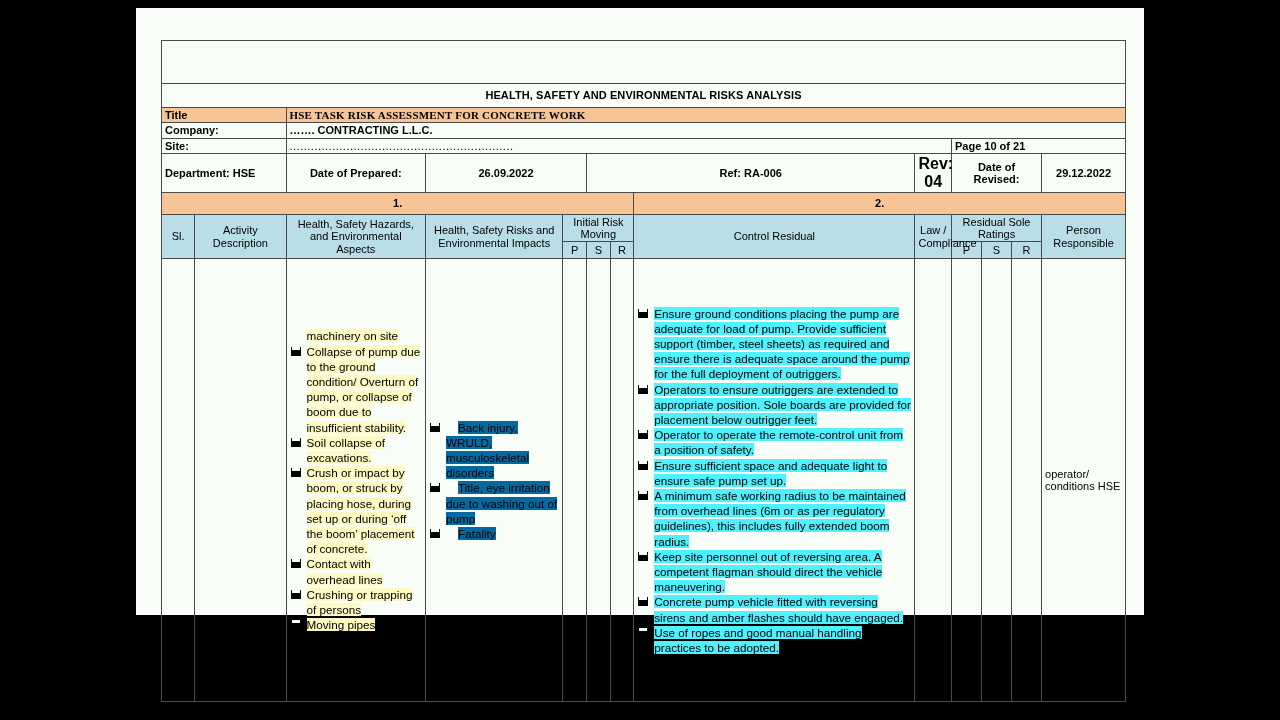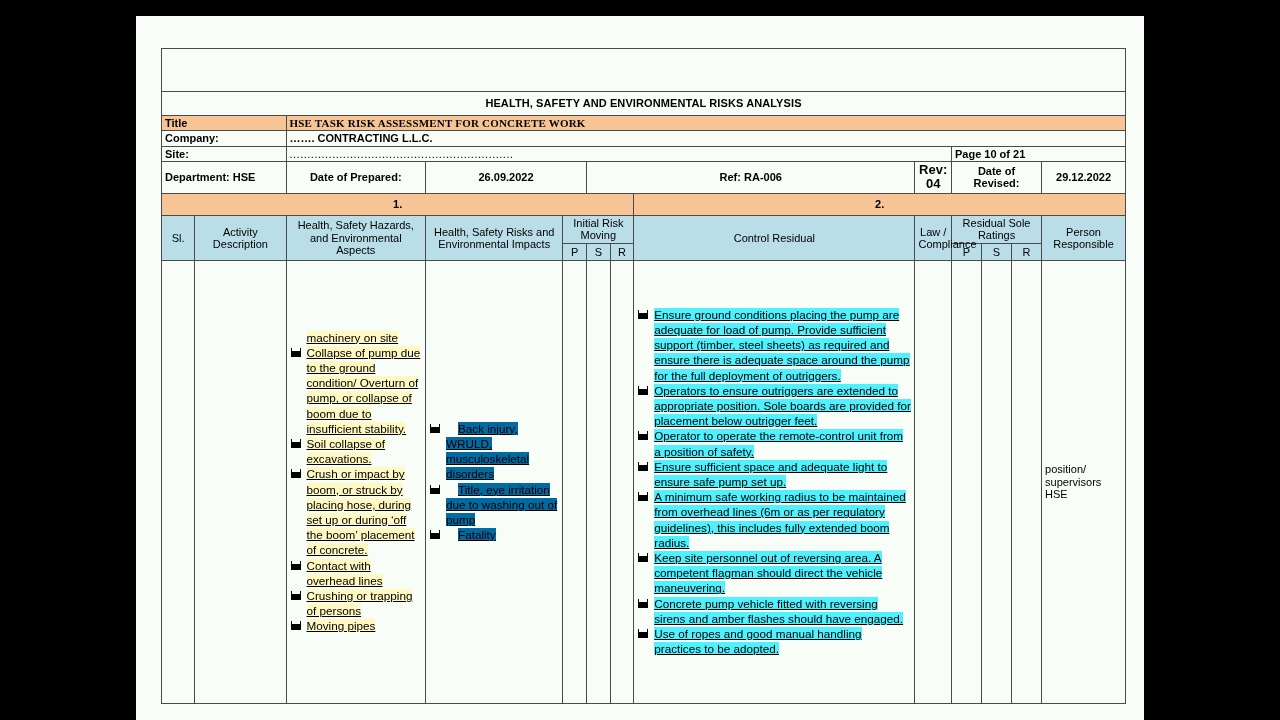--- a/index.html
+++ b/index.html
@@ -1,21 +1,21 @@
 <!DOCTYPE html>
 <html><head>
 <meta charset="utf-8">
 <style>
   html,body{margin:0;padding:0;}
   body{
     width:1280px;height:720px;background:#000;overflow:hidden;
     font-family:"Liberation Sans", sans-serif;
   }
   #page{
-    position:absolute;left:136px;top:16px;width:1008px;height:704px;
+    position:absolute;left:136px;top:8px;width:1008px;height:607px;
     background:#f9fdf8;
   }
   table.doc{
     position:absolute;left:25px;top:32px;width:965px;
     border-collapse:collapse;
     table-layout:fixed;
   }
   table.doc td{
     border:1px solid #4a4a4a;
     padding:1px 3px;
@@ -36,21 +36,21 @@
     font-family:"Liberation Serif", serif;font-weight:bold;font-size:13px;
     padding-left:8px;letter-spacing:.2px;
   }
   .val{padding-left:8px;font-weight:bold;font-size:11.5px;}
   .ctr{text-align:center;font-weight:bold;font-size:11.5px;}
   .dots{padding-left:8px;font-size:11.5px;letter-spacing:.5px;}
   .sec-num{text-align:center;font-weight:bold;font-size:12px;height:19px;}
   .colhead{text-align:center;font-size:10px;line-height:1.15;padding:2px 1px;}
   .psr{text-align:center;font-size:10.5px;height:14px;padding:0;}
   .body-cell{vertical-align:top;padding:3px 2px 3px 3px;height:440px;}
-  ul.marks{list-style:none;margin:0;padding:0;text-decoration:underline;}
+  ul.marks{list-style:none;margin:0;padding:0;}
   ul.marks li{
     position:relative;padding-left:17px;margin:0 0 0 0;
     font-size:11.7px;line-height:15.2px;
   }
   ul.marks li .bullet{
     position:absolute;left:1px;top:3px;width:10px;height:9px;
     background:#000;
   }
   ul.marks li .bullet:after{
     content:"";position:absolute;left:1px;top:0px;width:8px;height:3px;
@@ -106,21 +106,21 @@
       <td colspan="2" class="lbl">Site:</td>
       <td colspan="7" class="dots">...............................................................</td>
       <td colspan="4" class="val">Page 10 of 21</td>
     </tr>
 
     <tr>
       <td colspan="2" class="lbl">Department: HSE</td>
       <td class="ctr">Date of Prepared:</td>
       <td colspan="2" class="ctr">26.09.2022</td>
       <td colspan="3" class="ctr">Ref: RA-006</td>
-      <td class="ctr" style="font-size:13px">Rev: 04</td>
+      <td class="ctr" style="font-size:16px">Rev: 04</td>
       <td colspan="3" class="ctr">Date of Revised:</td>
       <td class="ctr">29.12.2022</td>
     </tr>
 
     <tr>
       <td colspan="7" class="peach sec-num">1.</td>
       <td colspan="6" class="peach sec-num">2.</td>
     </tr>
 
     <tr>
@@ -180,17 +180,17 @@
               <li><span class="bullet"></span><span class="t">A minimum safe working radius to be maintained from overhead lines (6m or as per regulatory guidelines), this includes fully extended boom radius.</span></li>
               <li><span class="bullet"></span><span class="t">Keep site personnel out of reversing area. A competent flagman should direct the vehicle maneuvering.</span></li>
               <li><span class="bullet"></span><span class="t">Concrete pump vehicle fitted with reversing sirens and amber flashes should have engaged.</span></li>
               <li><span class="bullet"></span><span class="t">Use of ropes and good manual handling practices to be adopted.</span></li>
             </ul>
       </td>
       <td class="body-cell"></td>
       <td class="body-cell"></td>
       <td class="body-cell"></td>
       <td class="body-cell"></td>
-      <td class="plain-cell">position/ supervisors HSE</td>
+      <td class="plain-cell">operator/ conditions HSE</td>
     </tr>
   </tbody>
     </table>
 </div>
 
 </body></html>

